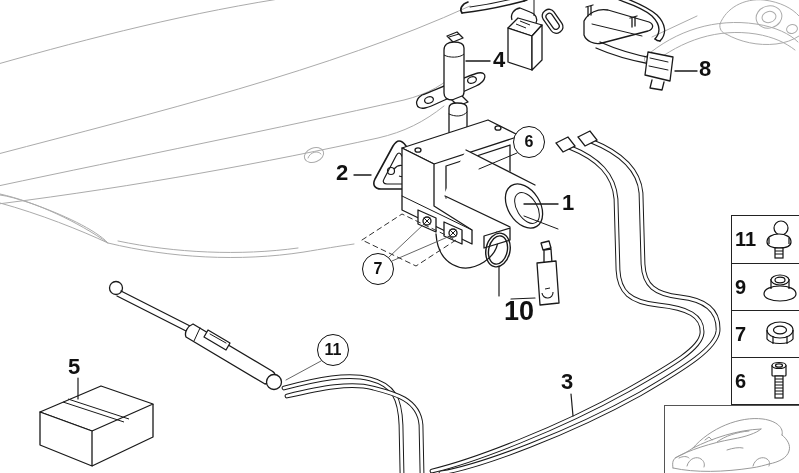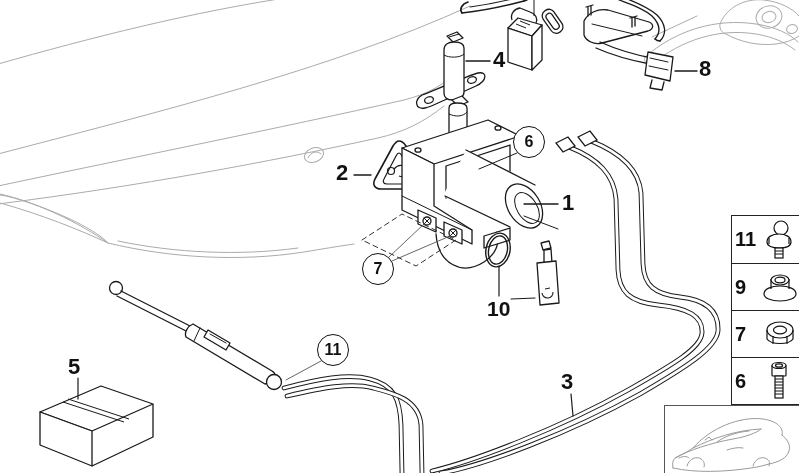--- a/index.html
+++ b/index.html
@@ -1,21 +1,21 @@
 <!DOCTYPE html>
 <html><head>
 <meta charset="utf-8">
 <style>
   html,body{margin:0;padding:0;background:#e8e8e8;}
   #stage{position:relative;width:799px;height:473px;background:#ffffff;overflow:hidden;
          font-family:"Liberation Sans",sans-serif;color:#111;}
   #lineart{position:absolute;left:0;top:0;width:799px;height:473px;}
   .lbl{position:absolute;font-weight:bold;font-size:22px;line-height:1;color:#111;
        user-select:none;cursor:default;}
-  .lbl-sm{font-size:21px;}
+  .lbl-sm{font-size:27px;margin-left:17px;}
   .callout-circle{position:absolute;width:30px;height:30px;border:1.7px solid #111;
        border-radius:50%;background:#fff;display:flex;align-items:center;justify-content:center;
        font-weight:bold;font-size:16px;}
   
   #legend{position:absolute;left:731px;top:215px;width:68px;height:190px;
           border-left:1.4px solid #222;border-top:1.4px solid #222;border-bottom:1.4px solid #222;
           box-sizing:border-box;background:#fff;}
   .legend-cell{height:47px;display:flex;align-items:center;box-sizing:border-box;}
   .legend-cell + .legend-cell{border-top:1.4px solid #222;}
   .legend-num{font-weight:bold;font-size:20px;margin-left:3px;width:26px;text-align:left;}

